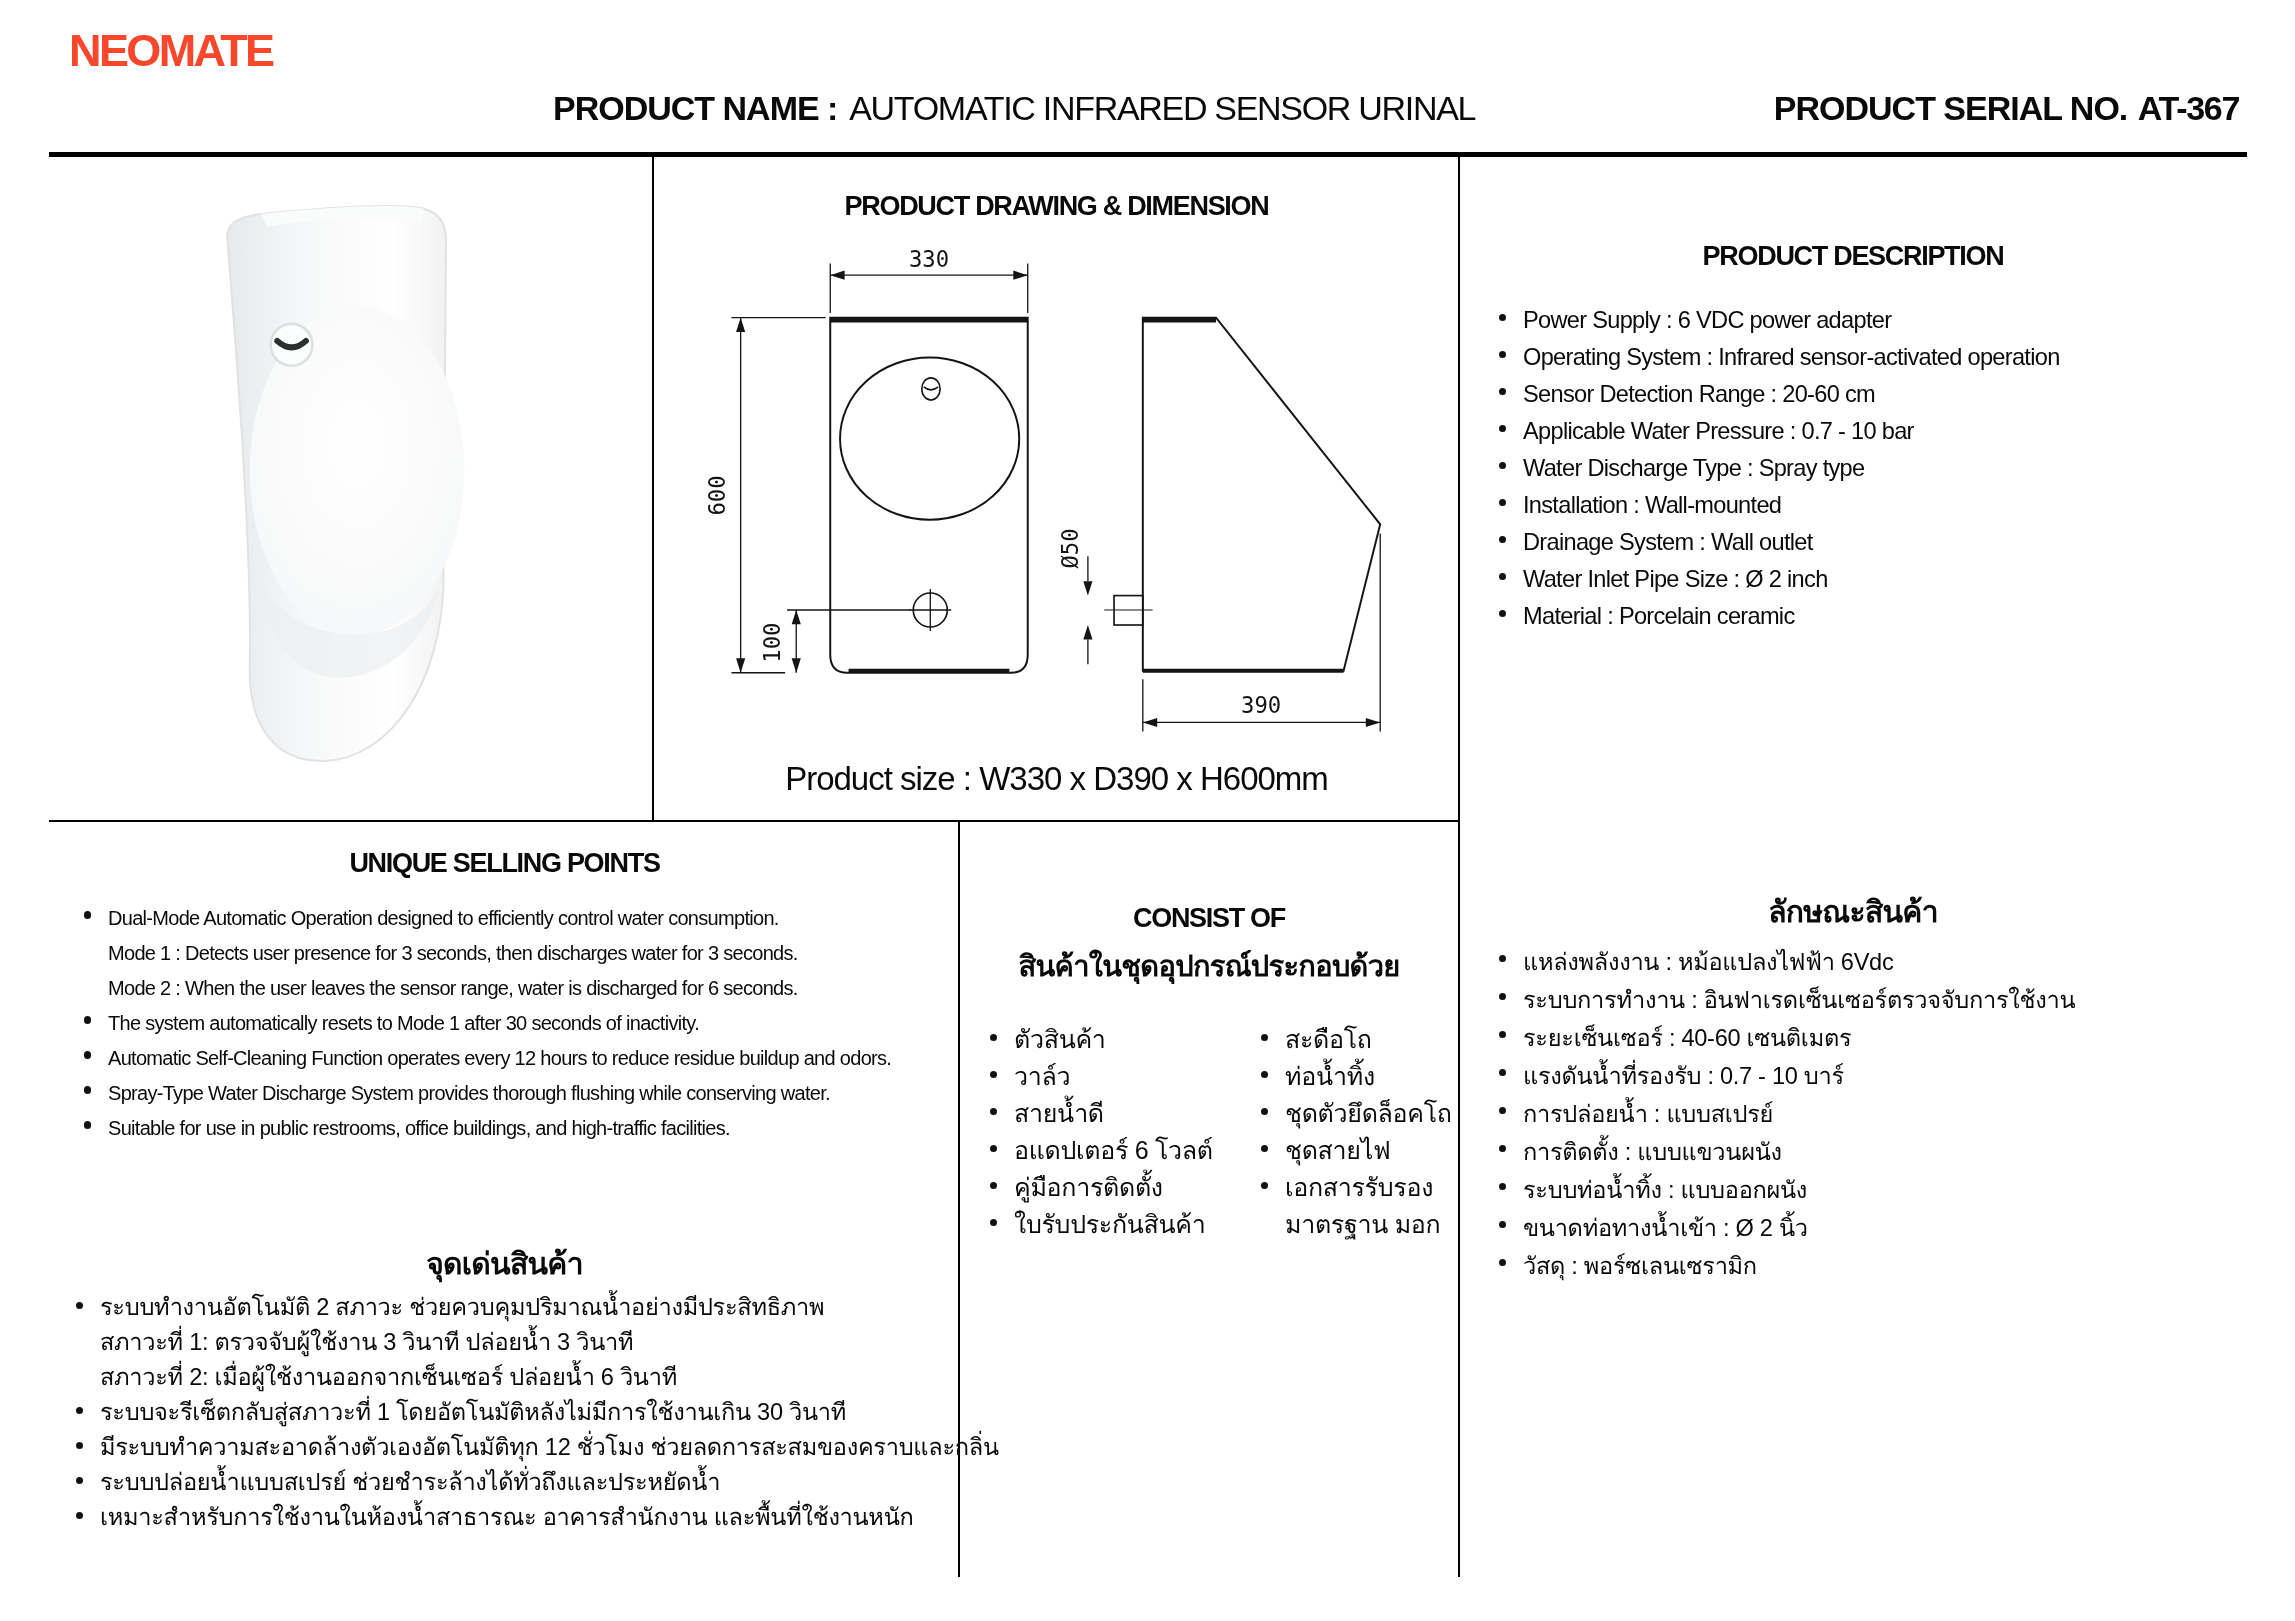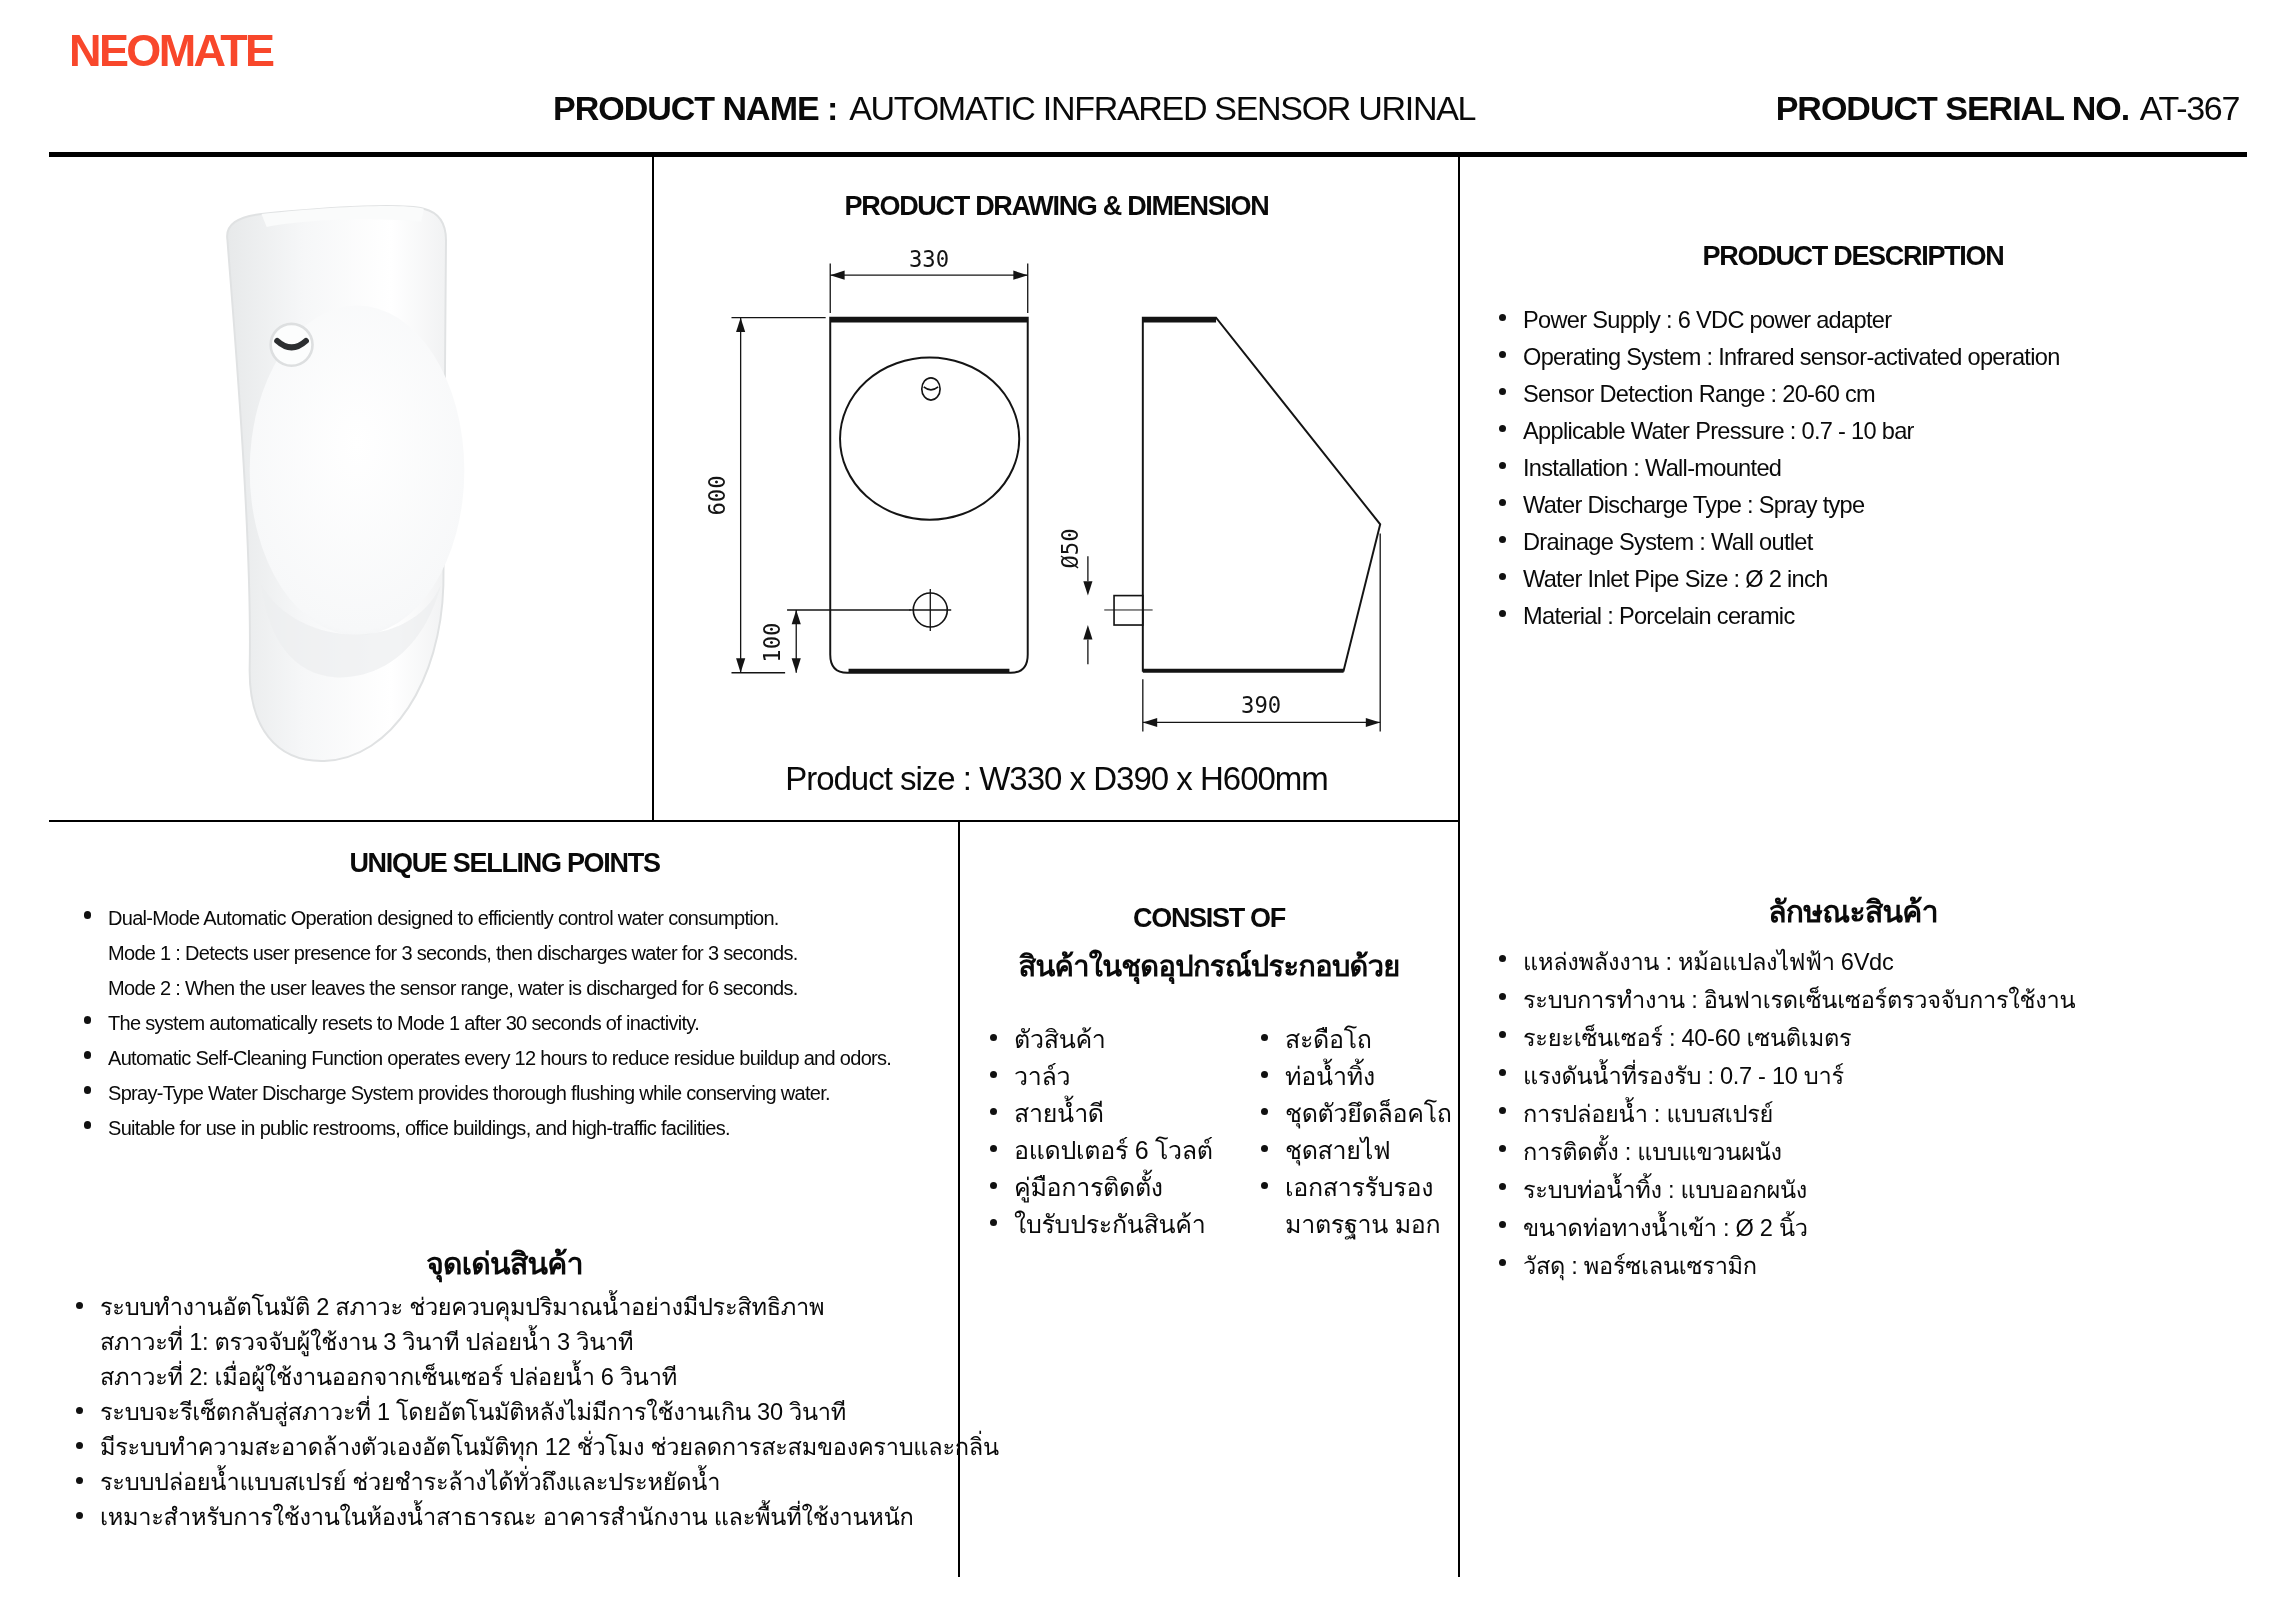--- a/index.html
+++ b/index.html
@@ -22,21 +22,21 @@
     position:absolute;left:553px;top:89px;
     font-size:34px;line-height:39px;white-space:nowrap;
   }
   .pname .lab{font-weight:700;letter-spacing:-1px;margin-right:11.8px;}
   .pname .val{font-weight:400;letter-spacing:-1.3px;}
   .pserial{
     position:absolute;right:56px;top:89px;text-align:right;
     font-size:34px;line-height:39px;white-space:nowrap;
   }
   .pserial .lab{font-weight:700;letter-spacing:-1px;margin-right:10.5px;}
-  .pserial .val{font-weight:400;letter-spacing:-1.3px;margin-top:16px;}
+  .pserial .val{font-weight:700;letter-spacing:-1.3px;margin-top:16px;}
   
   .rule{position:absolute;background:#000;}
   .rule-top{left:49px;top:152px;width:2198px;height:4.6px;}
   .v1{left:652px;top:157px;width:2px;height:663px;}
   .v2{left:1458px;top:157px;width:2px;height:1420px;}
   .v3{left:958px;top:822px;width:2px;height:755px;}
   .hmid{left:49px;top:820px;width:1411px;height:2px;}
   
   .sec-title{
     position:absolute;text-align:center;
@@ -181,22 +181,22 @@
   </svg>
 
   <div class="draw-caption">Product size : W330 x D390 x H600mm</div>
 
   <div class="sec-title desc-title">PRODUCT DESCRIPTION</div>
   <ul class="blist desc-list">
     <li class="nw">Power Supply : 6 VDC power adapter</li>
     <li class="nw">Operating System : Infrared sensor-activated operation</li>
     <li class="nw">Sensor Detection Range : 20-60 cm</li>
     <li class="nw">Applicable Water Pressure : 0.7 - 10 bar</li>
+    <li class="nw">Water Discharge Type : Spray type</li>
     <li class="nw">Installation : Wall-mounted</li>
-    <li class="nw">Water Discharge Type : Spray type</li>
     <li class="nw">Drainage System : Wall outlet</li>
     <li class="nw">Water Inlet Pipe Size : Ø 2 inch</li>
     <li class="nw">Material : Porcelain ceramic</li>
   </ul>
 
   <div class="sec-title usp-title">UNIQUE SELLING POINTS</div>
   <ul class="blist usp-list">
     <li>
       <div class="nw">Dual-Mode Automatic Operation designed to efficiently control water consumption.</div>
       <div class="nw">Mode 1 : Detects user presence for 3 seconds, then discharges water for 3 seconds.</div>

